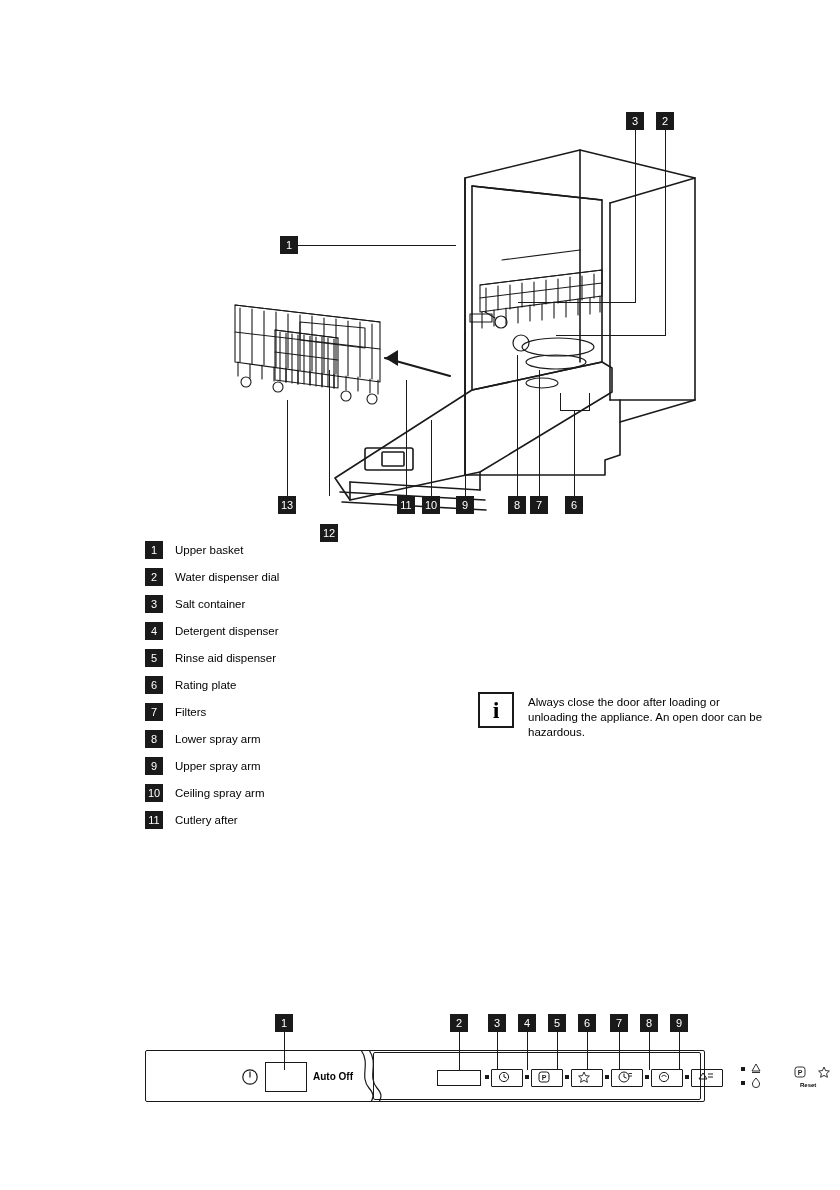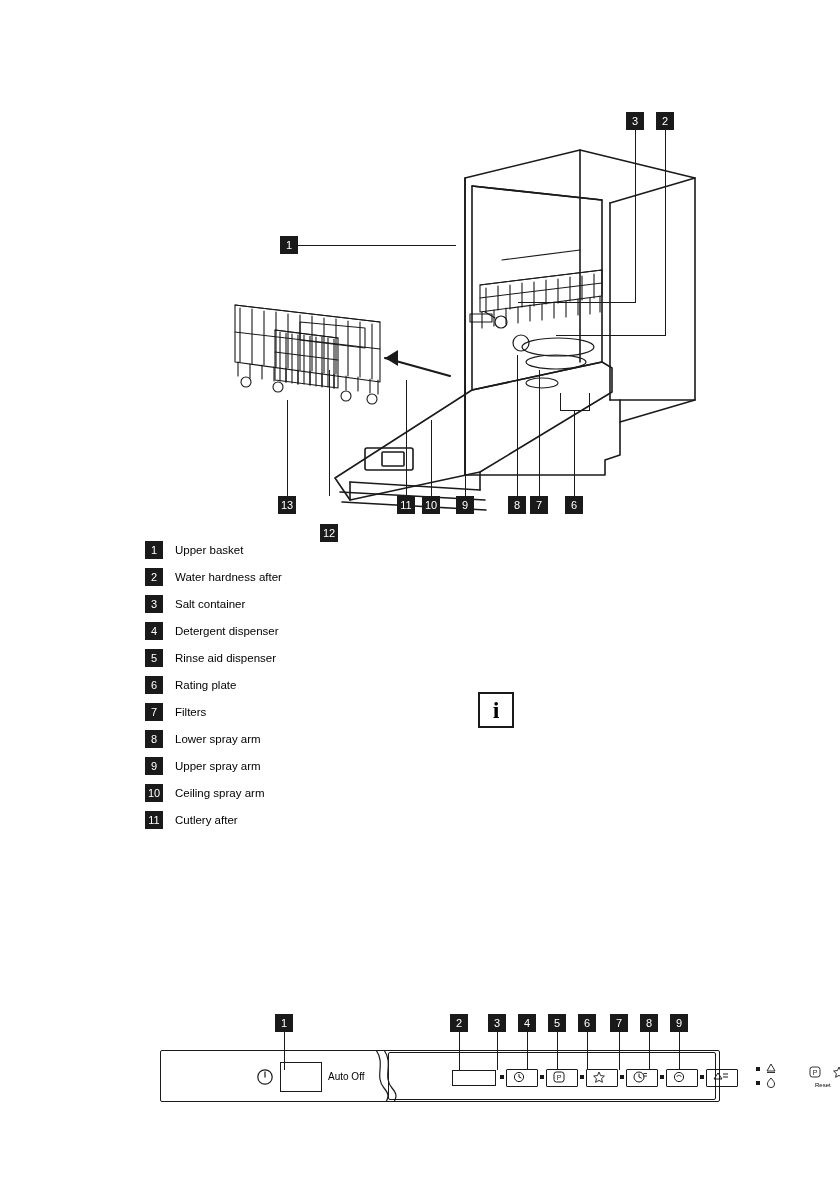--- a/index.html
+++ b/index.html
@@ -89,24 +89,25 @@
     position: absolute;
     left: 150px;
     top: 100px;
     width: 600px;
     height: 420px;
   }
 
   
   .panel-wrap {
     position: absolute;
-    left: 160px;
+    left: 145px;
     top: 1050px;
     width: 596px;
     height: 58px;
+    font-weight: bold;
   }
   .panel-box {
     position: absolute;
     left: 0;
     top: 0;
     width: 560px;
     height: 52px;
     border: 1.5px solid #1a1a1a;
     border-radius: 2px;
     box-sizing: border-box;
@@ -278,21 +279,21 @@
   <div class="vline" style="left:560px; top:393px; height:18px;"></div>
   <div class="vline" style="left:589px; top:393px; height:18px;"></div>
 
   <div class="legend">
     <div class="legend-row">
       <div class="marker">1</div>
       <div class="legend-text">Upper basket</div>
     </div>
     <div class="legend-row">
       <div class="marker">2</div>
-      <div class="legend-text">Water hardness after</div>
+      <div class="legend-text">Water dispenser dial</div>
     </div>
     <div class="legend-row">
       <div class="marker">3</div>
       <div class="legend-text">Salt container</div>
     </div>
     <div class="legend-row">
       <div class="marker">4</div>
       <div class="legend-text">Detergent dispenser</div>
     </div>
     <div class="legend-row">
@@ -319,20 +320,21 @@
       <div class="marker">10</div>
       <div class="legend-text">Ceiling spray arm</div>
     </div>
     <div class="legend-row">
       <div class="marker">11</div>
       <div class="legend-text">Cutlery after</div>
     </div>
   </div>
 
   <div class="info-box">i</div>
+  <div class="info-text">Always close the door after loading or unloading the appliance. An open door can be hazardous.</div>
 
   <div class="marker" style="left:275px; top:1014px;">1</div>
   <div class="vline" style="left:284px; top:1032px; height:38px;"></div>
 
   <div class="marker" style="left:450px; top:1014px;">2</div>
   <div class="vline" style="left:459px; top:1032px; height:38px;"></div>
 
   <div class="marker" style="left:488px; top:1014px;">3</div>
   <div class="vline" style="left:497px; top:1032px; height:38px;"></div>
 

